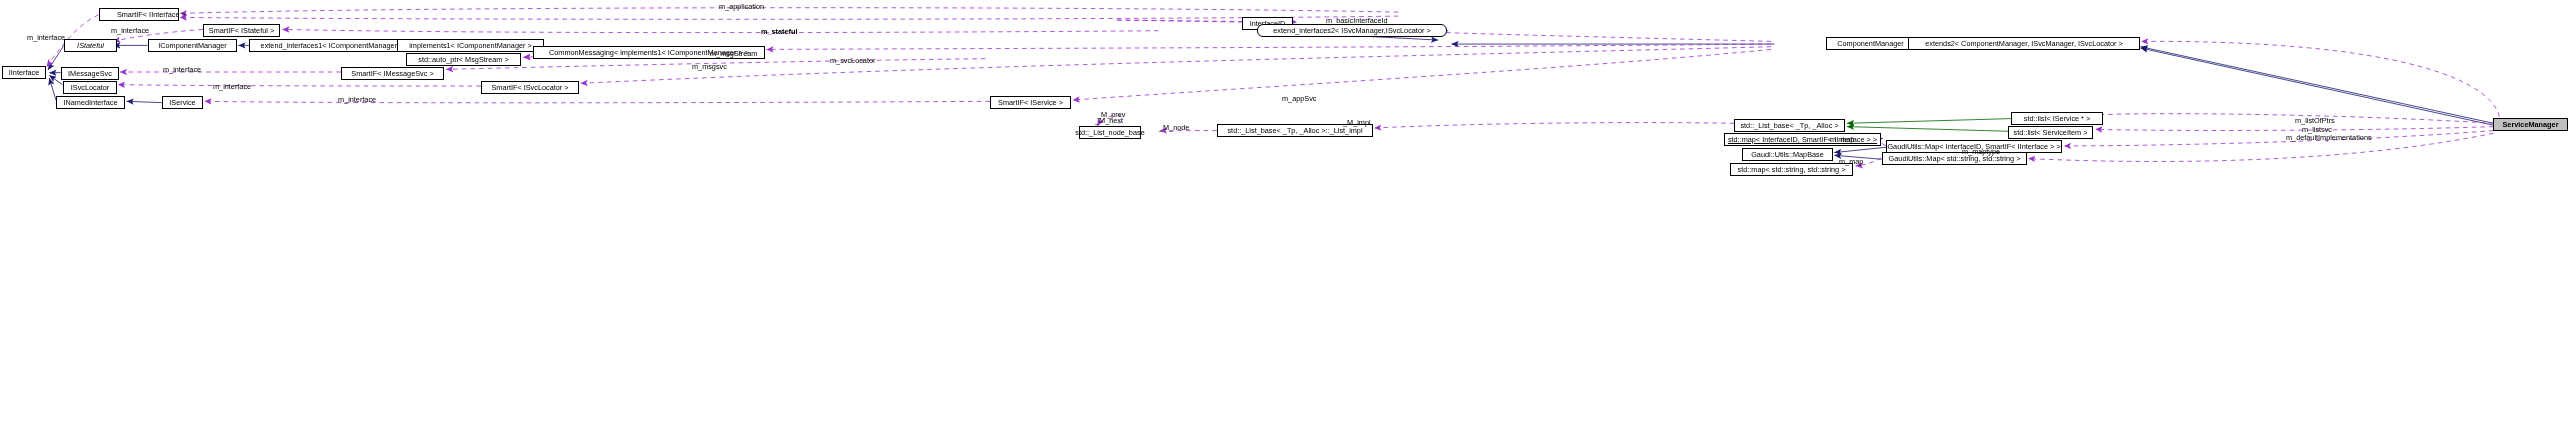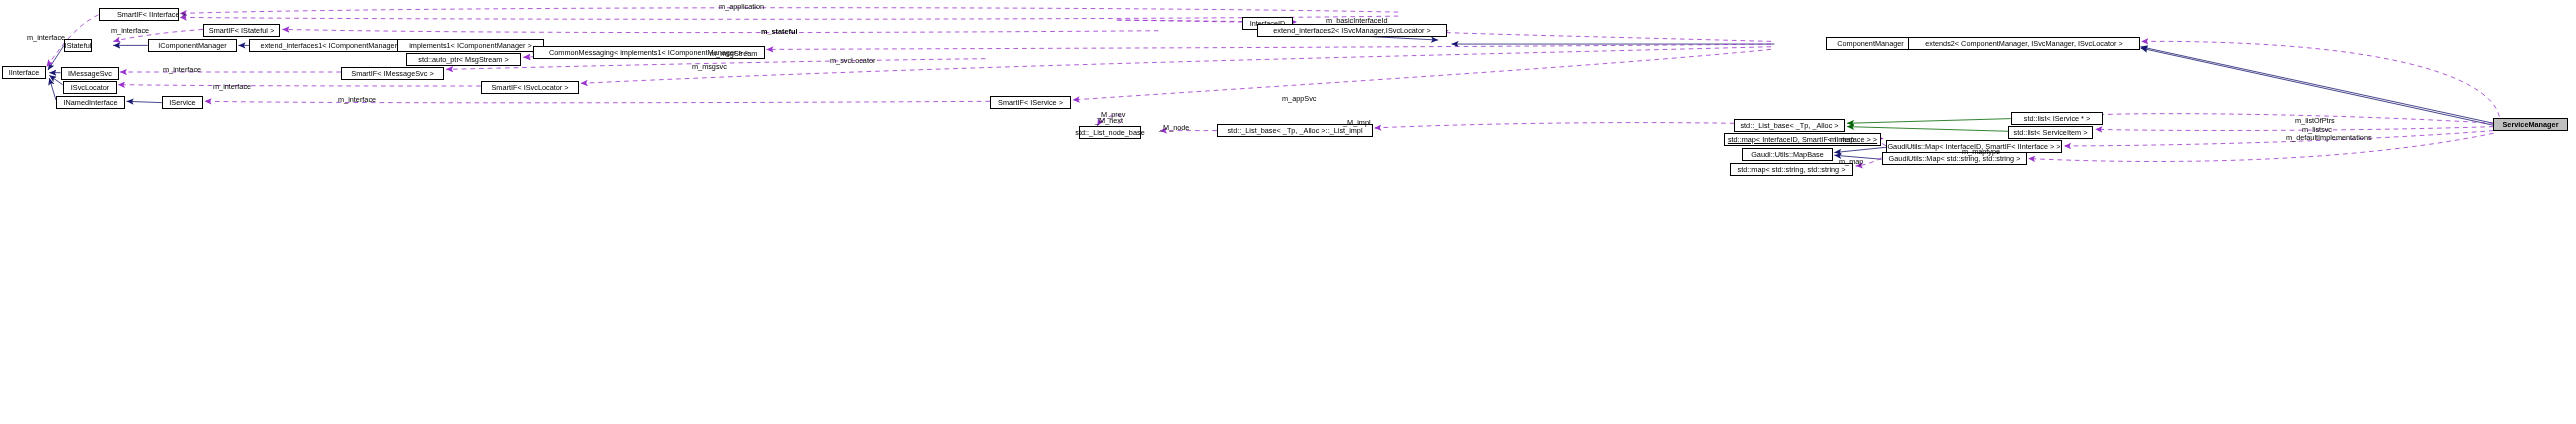--- a/index.html
+++ b/index.html
@@ -120,36 +120,36 @@
       <path d="M 2826 237 C 2810 245, 2800 248, 2787 249"></path>
       <path d="M 3745 185 C 3500 170, 3200 168, 3139 173"></path>
       <path d="M 3745 190 C 3500 198, 3200 196, 3147 194"></path>
       <path d="M 3745 196 C 3500 215, 3200 219, 3100 219"></path>
       <path d="M 3745 200 C 3500 250, 3200 245, 3046 238"></path>
       <path d="M 3755 188 C 3760 120, 3600 60, 3216 62"></path>
     </g>
   </svg>
 
   <div class="node" style="left: 2px; top: 66px; width: 44px;">IInterface</div>
-  <div class="node" style="left: 64px; top: 39px; width: 28px;">IStateful</div>
+  <div class="node" style="left: 64px; top: 39px; width: 53px; font-style: italic;">IStateful</div>
   <div class="node" style="left: 61px; top: 67px; width: 58px;">IMessageSvc</div>
   <div class="node" style="left: 63px; top: 81px; width: 54px;">ISvcLocator</div>
   <div class="node" style="left: 56px; top: 96px; width: 69px;">INamedInterface</div>
   <div class="node" style="left: 99px; top: 8px; width: 80px; padding-left: 28px;">SmartIF&lt; IInterface &gt;</div>
   <div class="node" style="left: 203px; top: 24px; width: 77px;">SmartIF&lt; IStateful &gt;</div>
   <div class="node" style="left: 148px; top: 39px; width: 89px;">IComponentManager</div>
   <div class="node" style="left: 162px; top: 96px; width: 41px;">IService</div>
   <div class="node" style="left: 341px; top: 67px; width: 103px;">SmartIF&lt; IMessageSvc &gt;</div>
   <div class="node" style="left: 481px; top: 81px; width: 98px;">SmartIF&lt; ISvcLocator &gt;</div>
   <div class="node" style="left: 249px; top: 39px; width: 166px;">extend_interfaces1&lt; IComponentManager &gt;</div>
   <div class="node" style="left: 397px; top: 39px; width: 147px;">implements1&lt; IComponentManager &gt;</div>
   <div class="node" style="left: 406px; top: 53px; width: 115px;">std::auto_ptr&lt; MsgStream &gt;</div>
   <div class="node" style="left: 533px; top: 46px; width: 232px;">CommonMessaging&lt; implements1&lt; IComponentManager &gt; &gt;</div>
   <div class="node" style="left: 1242px; top: 16.6px; width: 51px;">InterfaceID</div>
-  <div class="node" style="left: 1257px; top: 24px; width: 190px;">extend_interfaces2&lt; ISvcManager,ISvcLocator &gt;</div>
+  <div class="node" style="left: 1257px; top: 24px; width: 190px; border-radius: 6px;">extend_interfaces2&lt; ISvcManager,ISvcLocator &gt;</div>
   <div class="node" style="left: 1826px; top: 37px; width: 89px;">ComponentManager</div>
   <div class="node" style="left: 1908px; top: 37px; width: 232px;">extends2&lt; ComponentManager, ISvcManager, ISvcLocator &gt;</div>
   <div class="node" style="left: 990px; top: 96px; width: 81px;">SmartIF&lt; IService &gt;</div>
   <div class="node" style="left: 1079px; top: 126px; width: 62px;">std::_List_node_base</div>
   <div class="node" style="left: 1217px; top: 124px; width: 156px;">std::_List_base&lt; _Tp, _Alloc &gt;::_List_impl</div>
   <div class="node" style="left: 1734px; top: 119px; width: 111px;">std::_List_base&lt; _Tp, _Alloc &gt;</div>
   <div class="node" style="left: 2011px; top: 112px; width: 92px;">std::list&lt; IService * &gt;</div>
   <div class="node" style="left: 2008px; top: 126px; width: 85px;">std::list&lt; ServiceItem &gt;</div>
   <div class="node" style="left: 1724px; top: 133px; width: 157px; text-decoration: underline;">std::map&lt; InterfaceID, SmartIF&lt; IInterface &gt; &gt;</div>
   <div class="node" style="left: 1886px; top: 140px; width: 176px;">GaudiUtils::Map&lt; InterfaceID, SmartIF&lt; IInterface &gt; &gt;</div>

